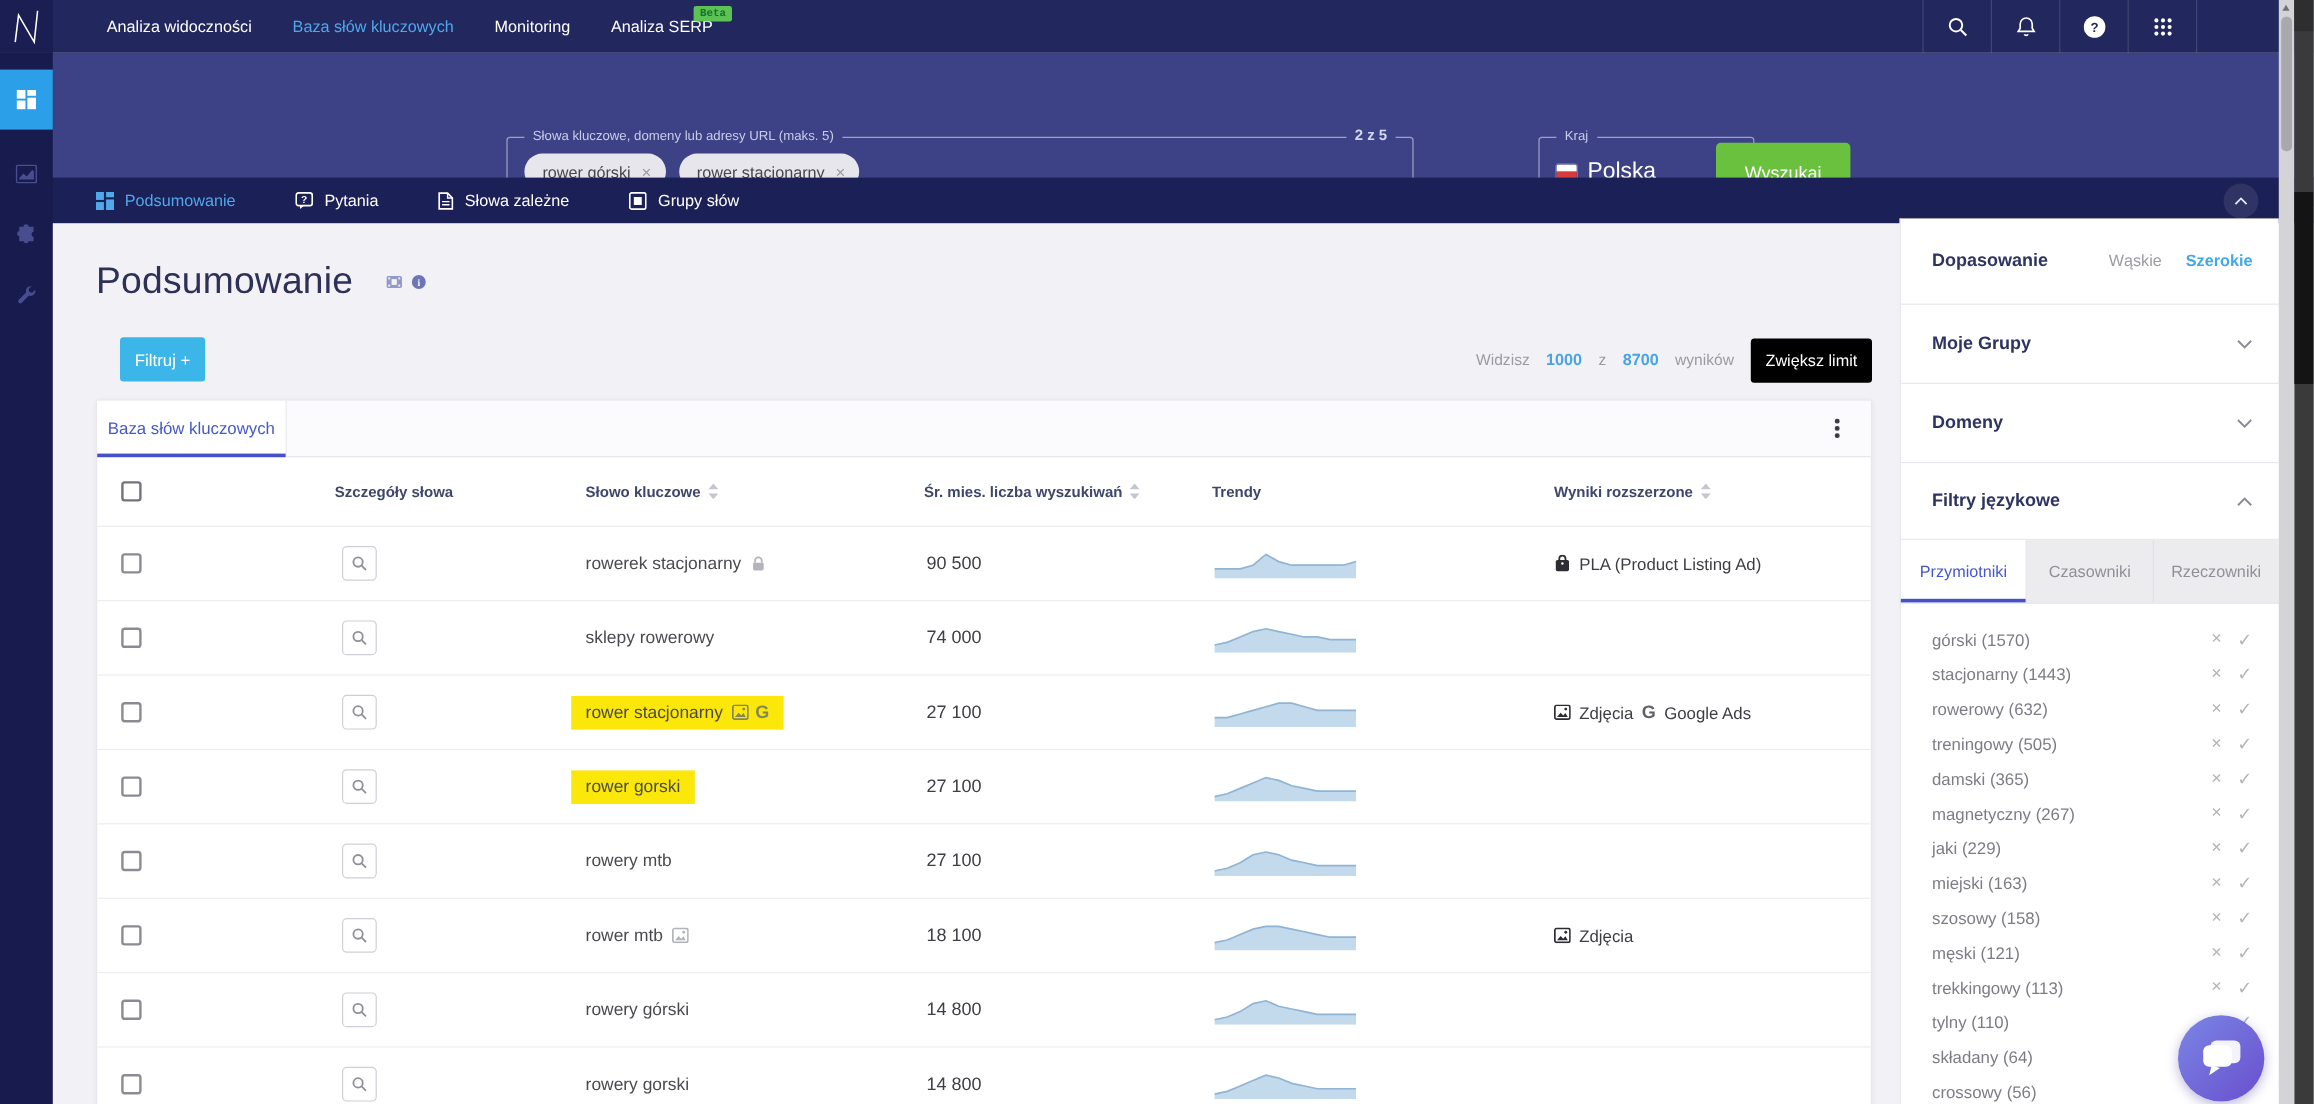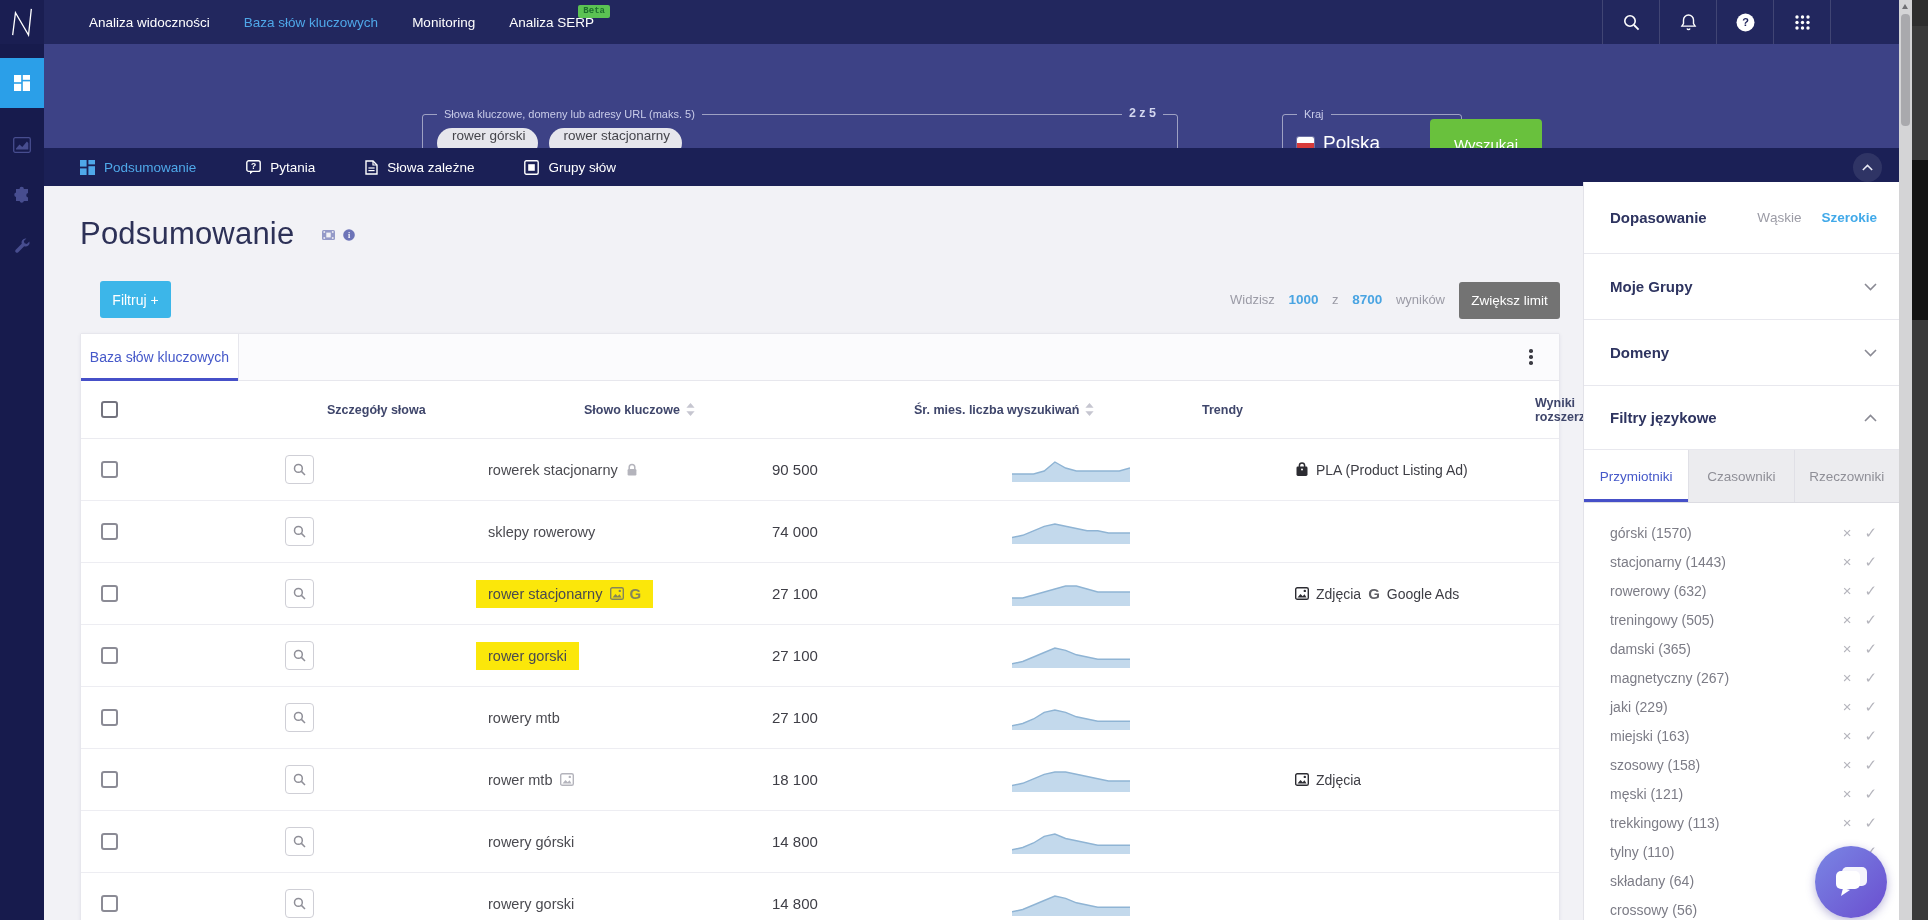--- a/index.html
+++ b/index.html
@@ -15,21 +15,21 @@
   .nav-icons{position:absolute;left:1602px;top:0;height:44px;display:flex;}
   .nav-ic{width:56px;height:44px;display:flex;align-items:center;justify-content:center;border-left:1px solid rgba(255,255,255,.14);cursor:pointer;}
   .nav-ic:last-child{border-right:1px solid rgba(255,255,255,.14);}
   
   .search-band{position:absolute;left:0;top:44px;width:1928px;height:128px;background:#3d4286;}
   .fs{position:absolute;border:1px solid rgba(255,255,255,.5);border-radius:3px;box-sizing:border-box;}
   .fs-label{position:absolute;top:-7px;left:14px;background:#3d4286;padding:0 7px;font-size:11px;color:#c9cce9;white-space:nowrap;}
   .fs.kw{left:420px;top:70px;width:756px;height:58px;}
   .fs-counter{position:absolute;top:-9px;right:14px;background:#3d4286;padding:0 7px;font-size:12.5px;color:#d3d6ef;font-weight:600;}
   .chips{position:absolute;left:14px;top:13px;display:flex;gap:11px;}
-  .chip{height:30px;background:#e6e6ec;border-radius:15px;display:flex;align-items:center;padding:0 12px 0 15px;font-size:13.5px;color:#45454b;gap:9px;flex-direction:column;}
+  .chip{height:30px;background:#e6e6ec;border-radius:15px;display:flex;align-items:center;padding:0 12px 0 15px;font-size:13.5px;color:#45454b;gap:9px;}
   .chip-x{color:#9a9aa2;font-size:14px;cursor:pointer;line-height:1;}
   .fs.country{left:1280px;top:70px;width:180px;height:58px;}
   .country-row{position:absolute;left:14px;right:12px;top:0;height:100%;display:flex;align-items:center;gap:9px;color:#fff;font-size:19px;}
   .flag{width:17px;height:12px;border-radius:2px;overflow:hidden;display:inline-block;box-shadow:0 0 0 1px rgba(255,255,255,.25);}
   .flag i{display:block;height:6px;}
   .flag .fw{background:#fff;}.flag .fr{background:#d83b3b;}
   .caret{margin-left:auto;color:#b9bde0;display:flex;}
   .btn-search{position:absolute;left:1430px;top:75px;width:112px;height:50px;background:#69c13d;border:none;border-radius:4px;color:#fff;font-size:15px;font-family:inherit;cursor:pointer;}
   
   .subnav{position:absolute;left:0;top:148px;width:1928px;height:38px;background:#1b2056;}
@@ -40,30 +40,30 @@
   
   .rail{position:absolute;left:0;top:44px;width:44px;height:876px;background:#171b4d;z-index:6;}
   .rail-item{width:44px;height:50px;display:flex;align-items:center;justify-content:center;cursor:pointer;color:#474d8f;}
   .rail-item.active{background:#2b9fe8;color:#fff;margin-top:14px;margin-bottom:12px;}
   
   .title{position:absolute;left:80px;top:216px;margin:0;font-size:31px;font-weight:400;color:#2d3157;letter-spacing:.2px;}
   .title-icons{position:absolute;left:322px;top:229px;display:flex;gap:8px;align-items:center;}
   .btn-filter{position:absolute;left:80px;top:281px;width:71px;height:37px;background:#3cb6e9;color:#fff;border:none;border-radius:3px;font-size:14px;font-family:inherit;cursor:pointer;margin-left:20px;}
   .results{position:absolute;left:1230px;top:292px;width:215px;font-size:13px;color:#9b9ba6;display:flex;gap:5px;justify-content:space-between;align-items:center;}
   .results .num{color:#49a4e2;font-weight:600;font-size:13.5px;}
-  .btn-increase{position:absolute;left:1459px;top:282px;width:101px;height:37px;background:#737373;color:#fff;border:none;border-radius:3px;font-size:13.5px;font-family:inherit;cursor:pointer;}
+  .btn-increase{position:absolute;left:1459px;top:282px;width:101px;height:37px;background:#000000;color:#fff;border:none;border-radius:3px;font-size:13.5px;font-family:inherit;cursor:pointer;}
   
   .card{position:absolute;left:80px;top:333px;width:1480px;height:600px;background:#fff;border:1px solid #e7e7ed;border-radius:2px;box-shadow:0 1px 4px rgba(40,40,90,.06);box-sizing:border-box;}
   .card-tabs{position:relative;height:46px;background:#fbfbfd;border-bottom:1px solid #e7e7ed;display:flex;}
   .card-tab{width:158px;height:46px;background:#fff;border-right:1px solid #e7e7ed;display:flex;align-items:center;justify-content:center;font-size:14px;color:#4558c9;position:relative;cursor:pointer;box-sizing:border-box;}
   .card-tab.active::after{content:"";position:absolute;left:0;right:0;bottom:-1px;height:3px;background:#4650c8;}
   .kebab{position:absolute;right:18px;top:13px;width:20px;height:20px;display:flex;flex-direction:column;align-items:center;justify-content:center;gap:2.5px;cursor:pointer;}
   .kebab i{width:3.5px;height:3.5px;border-radius:50%;background:#3c3c44;}
   .grid6{display:grid;grid-template-columns:198px 209px 282px 240px 285px 1fr;align-items:center;}
-  .thead{height:57px;font-size:12.5px;font-weight:700;color:#3f466b;border-bottom:1px solid #ebebf0;gap:48px;}
+  .thead{height:57px;font-size:12.5px;font-weight:700;color:#3f466b;border-bottom:1px solid #ebebf0;}
   .th{display:flex;align-items:center;gap:6px;}
   .row{height:61px;border-bottom:1px solid #ededf2;}
   .cb{width:17px;height:17px;border:2px solid #73737e;border-radius:3px;margin-left:20px;cursor:pointer;box-sizing:border-box;background:#fff;}
   .row .cb{border-color:#8b8b95;}
   .mag{width:27px;height:27px;margin-left:6px;background:#fff;border:1px solid #cfcfd6;border-radius:4px;display:flex;align-items:center;justify-content:center;cursor:pointer;color:#8f8f98;}
   .kw{font-size:14.5px;color:#4a4a50;display:inline-flex;align-items:center;gap:8px;width:max-content;cursor:pointer;}
   .kw.hl{background:#fbe70a;padding:6px 12px;margin-left:-12px;}
   .kw-icons{display:inline-flex;gap:5px;align-items:center;color:#b4b4bc;}
   .kw.hl .kw-icons{color:#85855a;}
   .kw.hl .g-letter{color:#85855a;}

